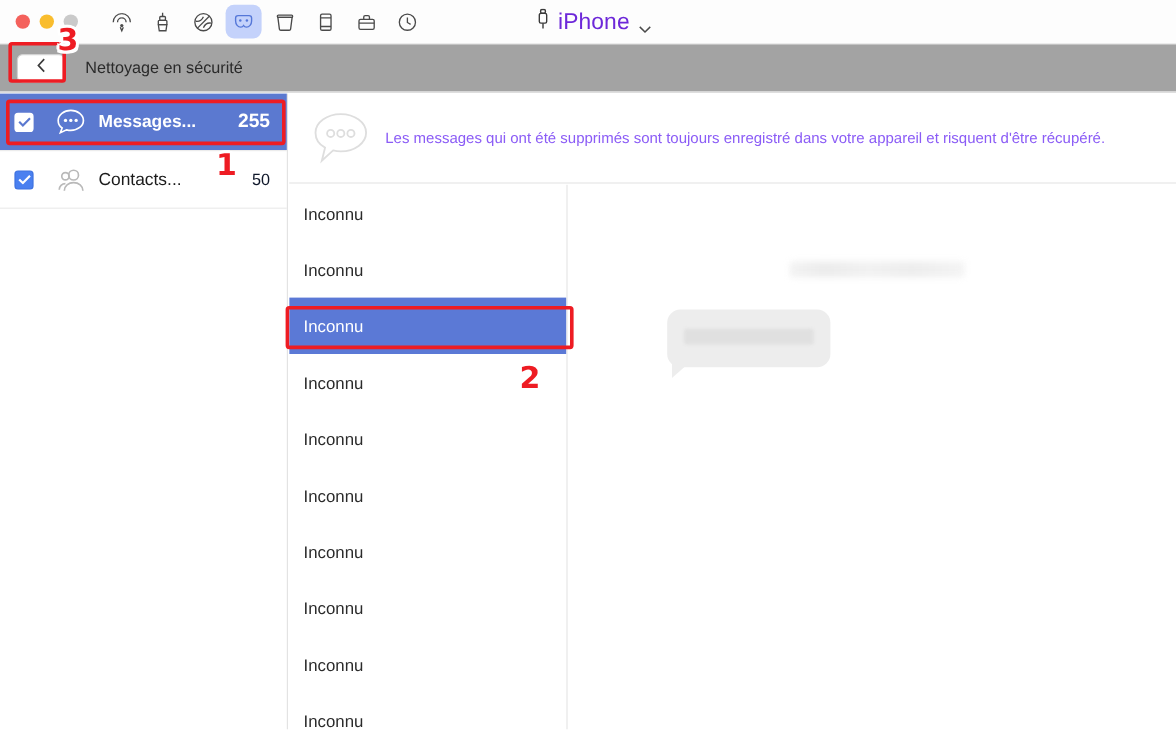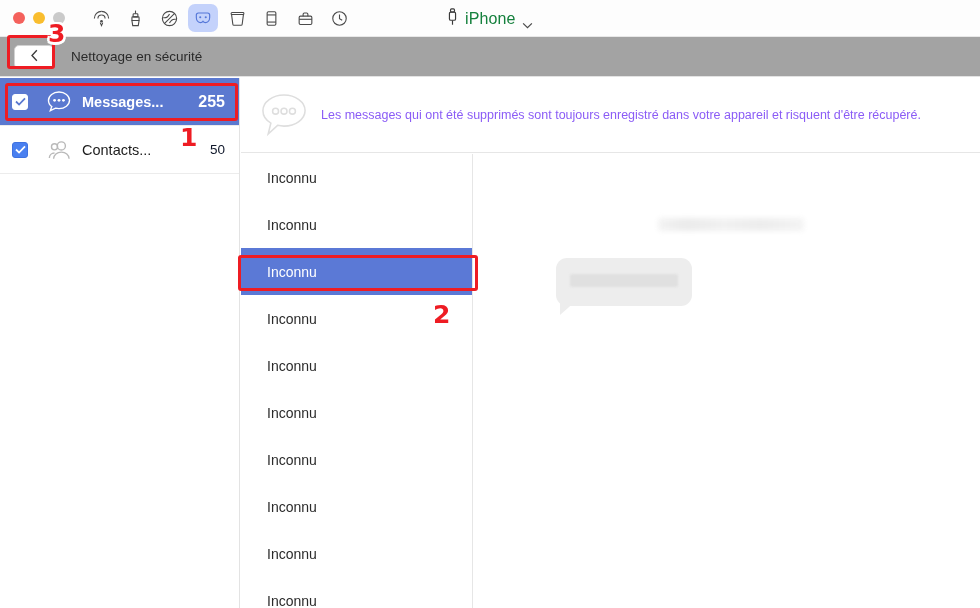--- a/index.html
+++ b/index.html
@@ -29,21 +29,21 @@
     display:flex; align-items:center; justify-content:center;
     cursor:default;
   }
   .tool.active { background:#c4d2fb; }
   .tool svg { display:block; }
 
   .device {
     position:absolute; left:447px; top:0; height:37px;
     display:flex; align-items:center; gap:7px;
   }
-  .device-label { font-size:16px; color:#15803d; letter-spacing:.1px;text-align:right; }
+  .device-label { font-size:19px; color:#6d28d9; letter-spacing:.1px;text-align:right; }
   .chev-dn { width:11px; height:7px; }
 
   
   .navbar {
     position:absolute; top:37px; left:0; width:980px; height:40px;
     background:#a3a3a3; border-bottom:1px solid #e3e3e3;
     display:flex; align-items:center;
   }
   .backbtn {
     margin-left:14px; width:40px; height:24px;
@@ -93,21 +93,21 @@
   .dhead-text { margin-left:11px; }
   .dhead-title { font-size:14.5px; color:#1d1d1d; margin-bottom:5px; }
   .dhead-sub { font-size:12.5px; color:#8b5cf6; }
 
   
   .convlist {
     position:absolute; top:154px; left:241px; width:232px; height:454px;
     background:#fff; border-right:1px solid #e6e6e6; overflow:hidden;
   }
   .conv-row {
-    height:47px; display:flex; align-items:center; padding-left:26px;
+    height:47px; display:flex; align-items:center; padding-left:12px;
     font-size:14px; color:#2b2b2b; cursor:default;
   }
   .conv-row.selected { background:#5b79d6; color:#fff; }
 
   
   .msgpane {
     position:absolute; top:154px; left:474px; width:506px; height:454px;
     background:#fff;
   }
   .msg-time {

